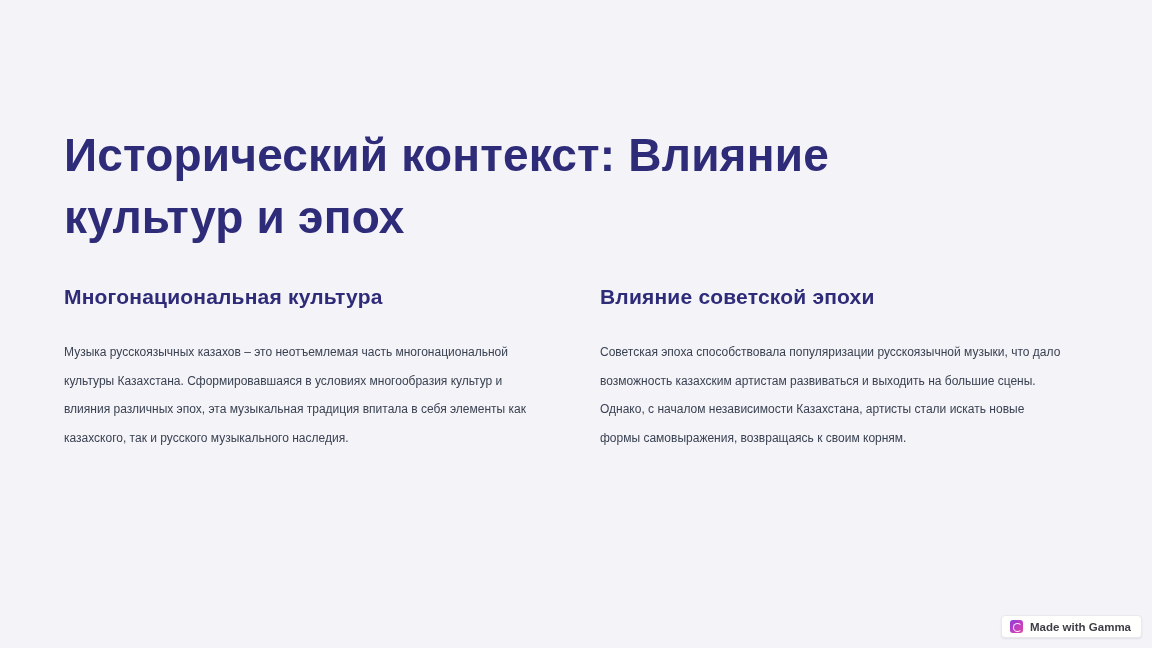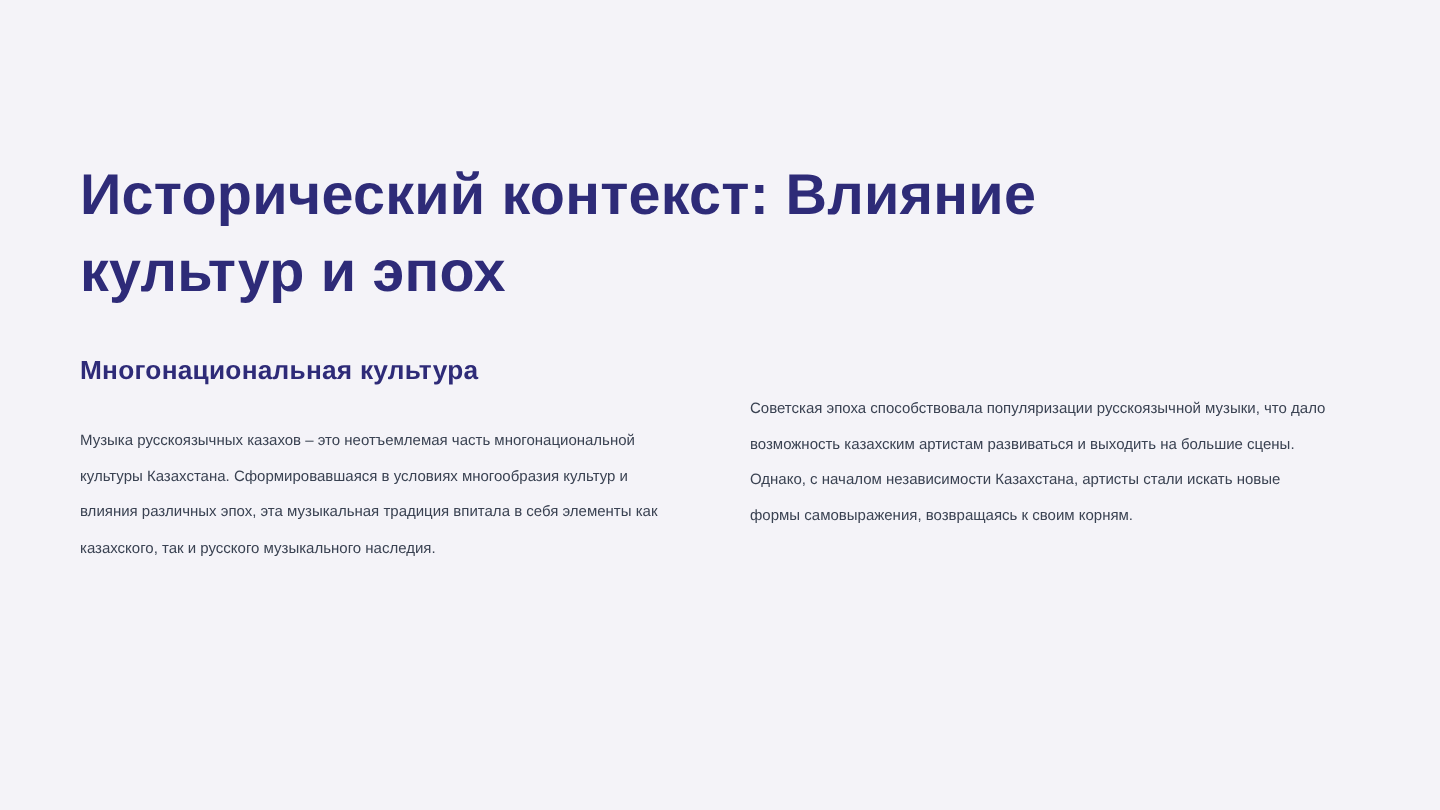--- a/index.html
+++ b/index.html
@@ -100,19 +100,24 @@
   <h1 class="title">Исторический контекст: Влияние культур и эпох</h1>
 
   <div class="columns">
 
     <section class="col">
       <h2>Многонациональная культура</h2>
       <p>Музыка русскоязычных казахов – это неотъемлемая часть многонациональной культуры Казахстана. Сформировавшаяся в условиях многообразия культур и влияния различных эпох, эта музыкальная традиция впитала в себя элементы как казахского, так и русского музыкального наследия.</p>
     </section>
 
     <section class="col">
+      <h2>Влияние советской эпохи</h2>
       <p>Советская эпоха способствовала популяризации русскоязычной музыки, что дало возможность казахским артистам развиваться и выходить на большие сцены. Однако, с началом независимости Казахстана, артисты стали искать новые формы самовыражения, возвращаясь к своим корням.</p>
     </section>
 
   </div>
 
+  <a class="badge">
+    <span class="badge-icon"></span>
+    <span class="badge-label">Made with Gamma</span>
+  </a>
 
 </div>
 
 </body></html>

